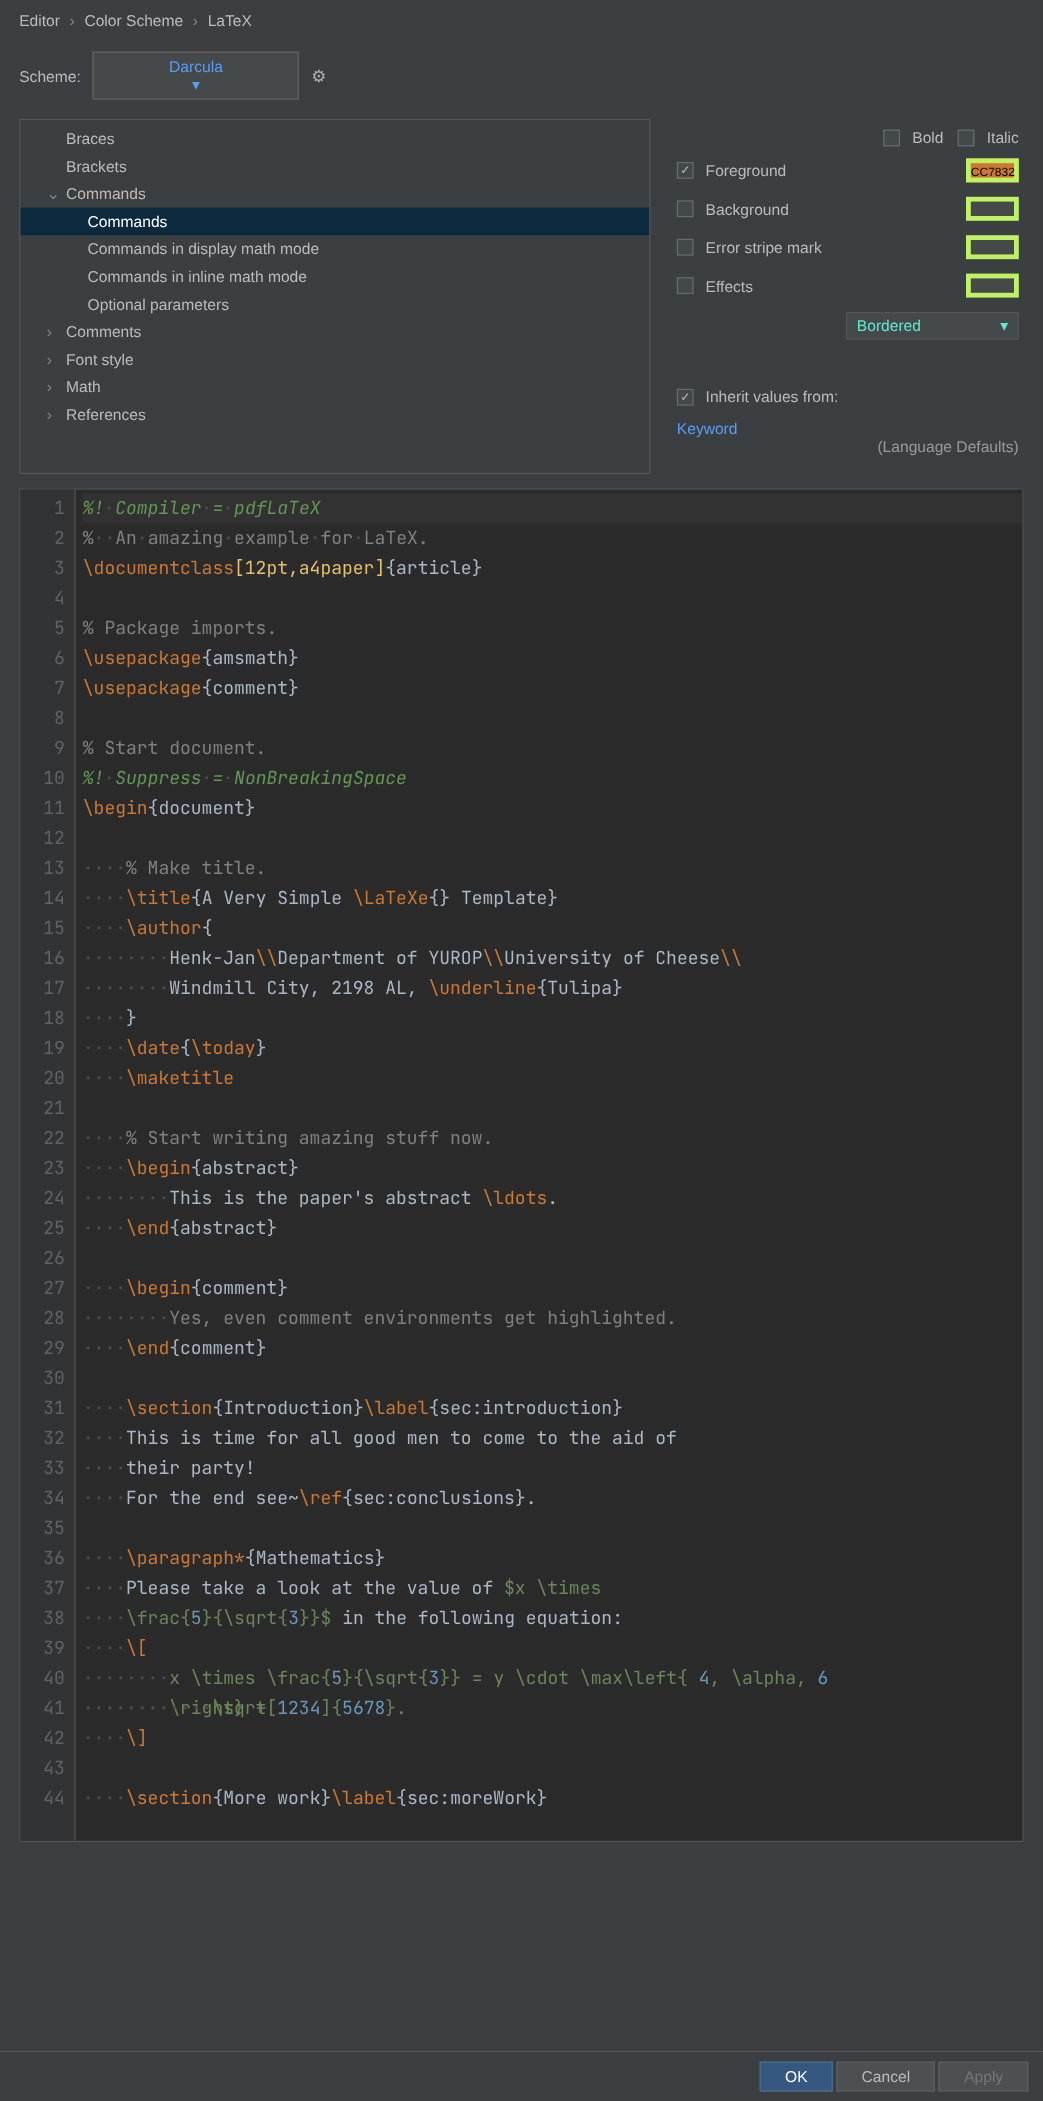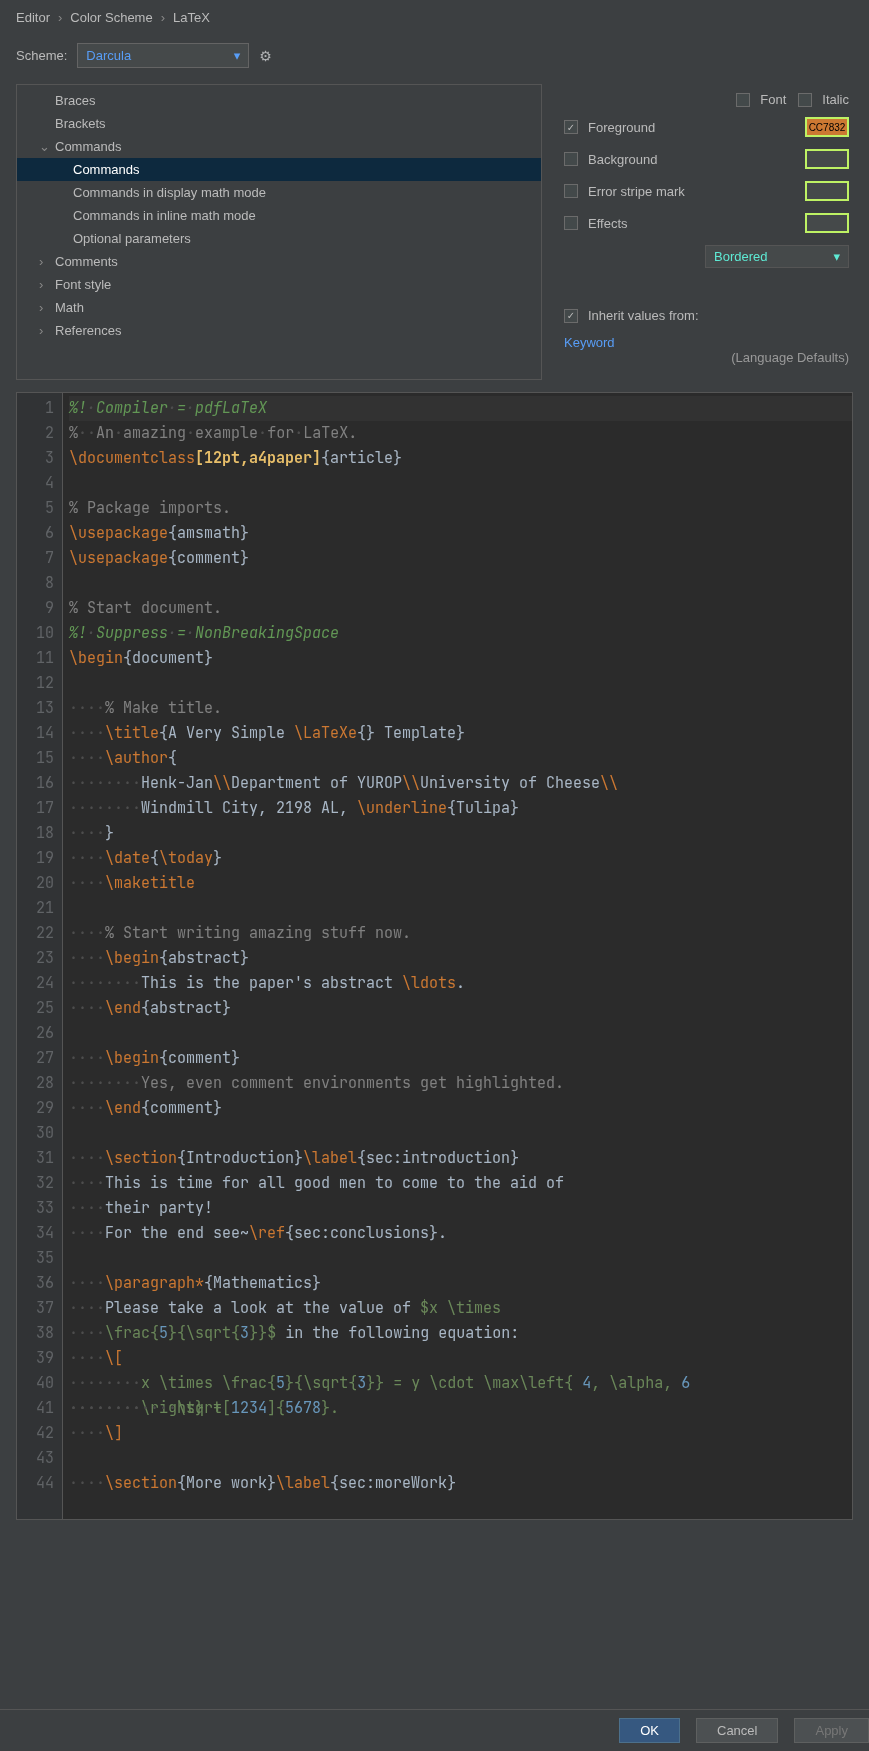--- a/index.html
+++ b/index.html
@@ -29,20 +29,21 @@
 .scheme-label { color: #bbbbbb; }
 .scheme-select {
   background: #45494a;
   border: 1px solid #646464;
   color: #589df6;
   padding: 4px 8px;
   width: 172px;
   display: flex;
   justify-content: space-between;
   align-items: center;
+  flex-direction: column;
 }
 .gear { color: #afb1b3; cursor: pointer; font-size: 14px; }
 .main-area {
   display: flex;
   padding: 0 16px;
   gap: 0;
 }
 .tree-panel {
   width: 526px;
   border: 1px solid #555;
@@ -95,21 +96,21 @@
   align-items: center;
   justify-content: center;
   font-size: 10px;
   color: #bbbbbb;
 }
 .cb.checked::after { content: "✓"; }
 .cb-row .lbl { flex: 1; color: #bbbbbb; }
 .swatch {
   width: 44px;
   height: 20px;
-  border: 2px solid #bef264;
+  border: 4px solid #bef264;
   margin-left: 12px;
 }
 .fx-select {
   background: #45494a;
   border: 1px solid #555;
   color: #5eead4;
   padding: 3px 8px;
   width: 144px;
   margin-left: auto;
   display: flex;
@@ -144,39 +145,39 @@
   padding: 3px 0 3px 6px;
   color: #a9b7c6;
   white-space: pre;
 }
 .code .ln { height: 25px; }
 .code .ln.hl { background: #323232; }
 .c-comment { color: #808080; }
 .c-magic { color: #629755; font-style: italic; }
 .c-cmd { color: #cc7832; }
 .c-brace { color: #a9b7c6; }
-.c-opt { color: #e8bf6a; font-weight: bold; }
+.c-opt { color: #e8bf6a; }
 .c-math { color: #6a8759; }
 .c-mathcmd { color: #6a8759; }
 .c-num { color: #6897bb; }
 .c-star { color: #cc7832; }
 .ws { color: #4d4d4d; }
 .footer {
   position: absolute;
   bottom: 0;
   left: 0;
   right: 0;
   height: 42px;
   border-top: 1px solid #555;
   background: #3c3f41;
   display: flex;
   justify-content: flex-end;
   align-items: center;
-  gap: 16px;
-  padding: 0 0;
+  gap: 3px;
+  padding: 0 12px;
 }
 .btn {
   padding: 4px 20px;
   border: 1px solid #5e6060;
   background: #4c5052;
   color: #bbbbbb;
   font-size: 13px;
   cursor: pointer;
 }
 .btn.primary { background: #365880; border-color: #4c708c; color: #fff; }
@@ -215,21 +216,21 @@
     <div class="tree-item expandable">Comments</div>
     <div class="tree-item expandable">Font style</div>
     <div class="tree-item expandable">Math</div>
     <div class="tree-item expandable">References</div>
   </div>
 
   <div class="right-panel">
     <div class="style-row">
       <div class="cb-row" style="margin-bottom:0">
         <span class="cb"></span>
-        <span class="lbl">Font</span>
+        <span class="lbl">Bold</span>
       </div>
       <div class="cb-row" style="margin-bottom:0">
         <span class="cb"></span>
         <span class="lbl">Italic</span>
       </div>
     </div>
     <div class="cb-row">
       <span class="cb checked"></span>
       <span class="lbl">Foreground</span>
       <div class="swatch" style="background:#CC7832">

